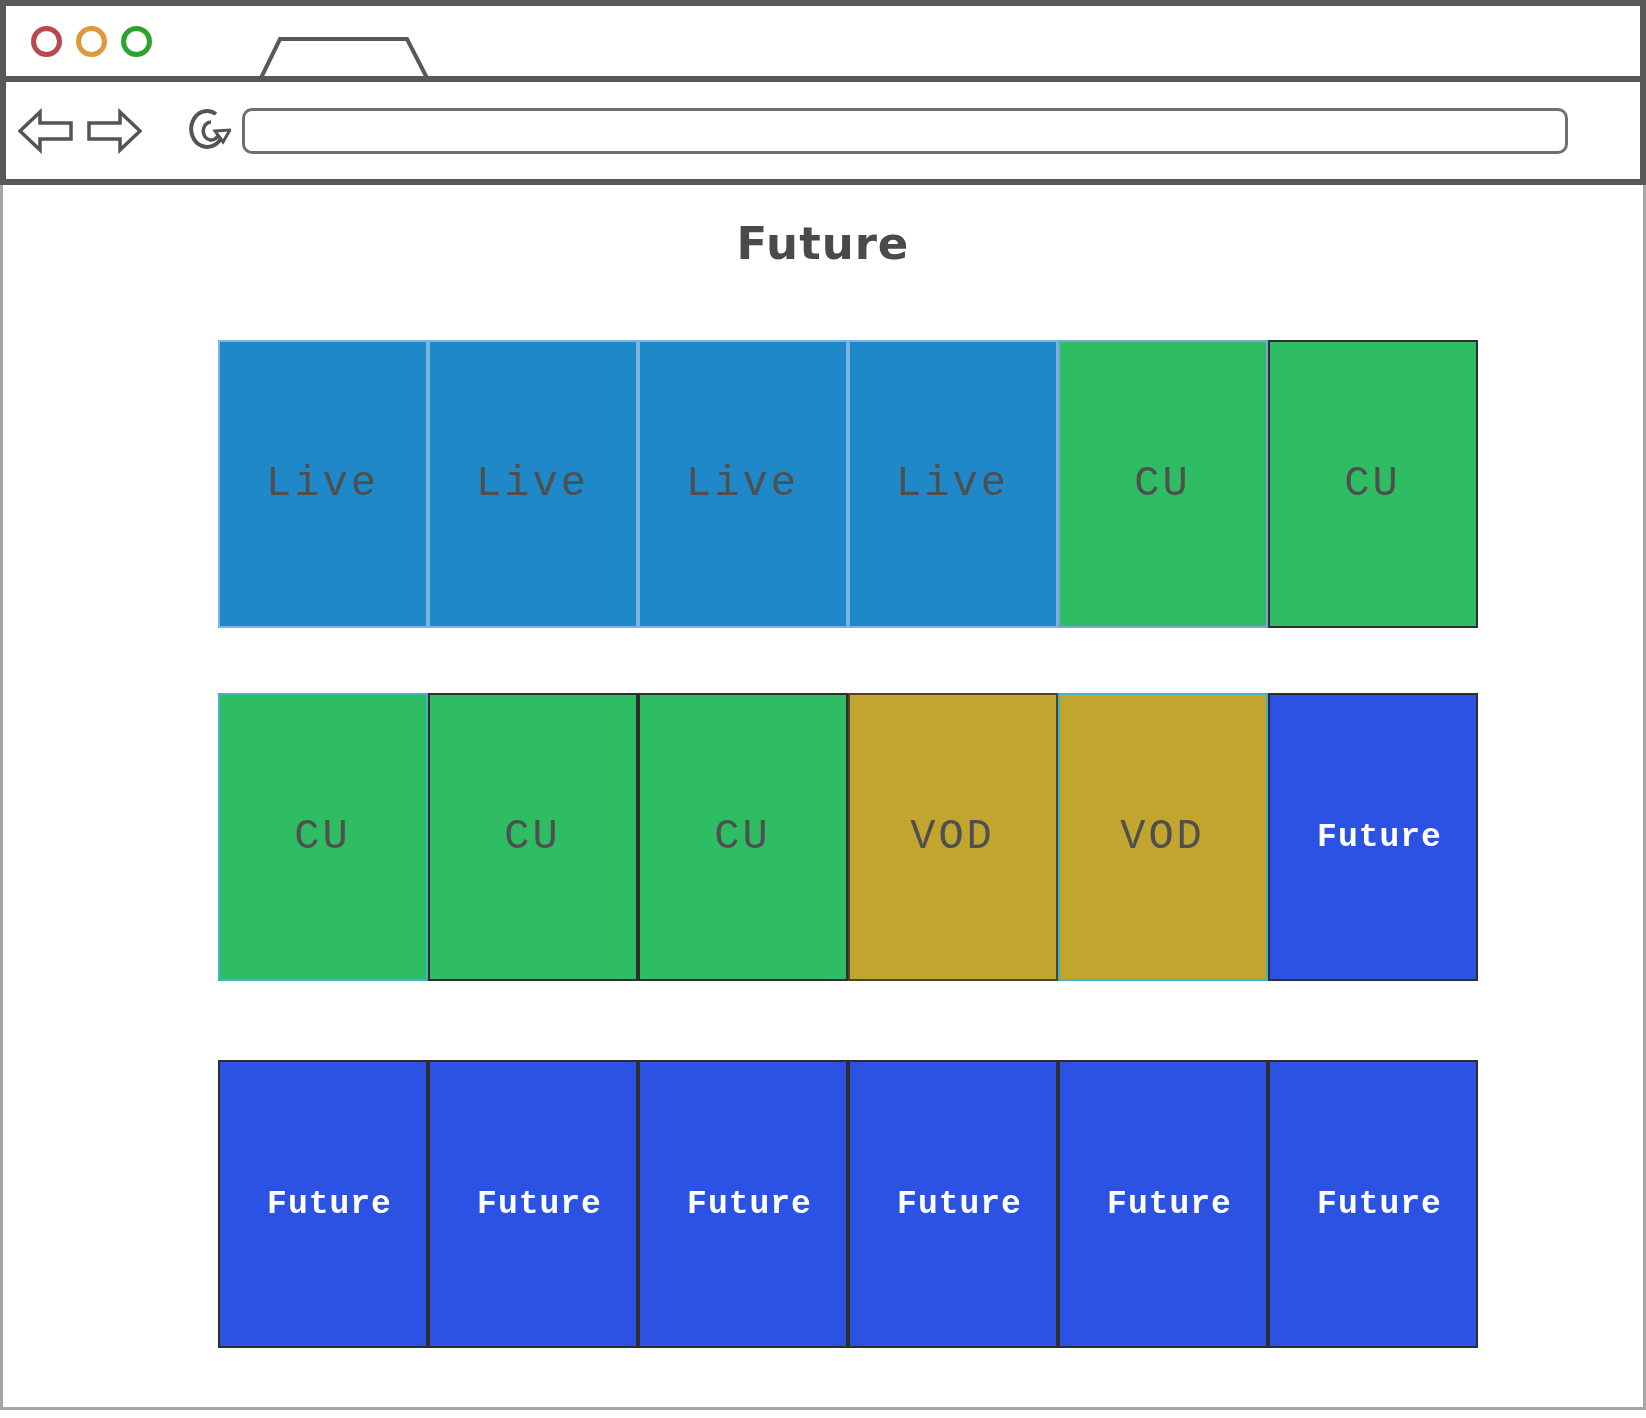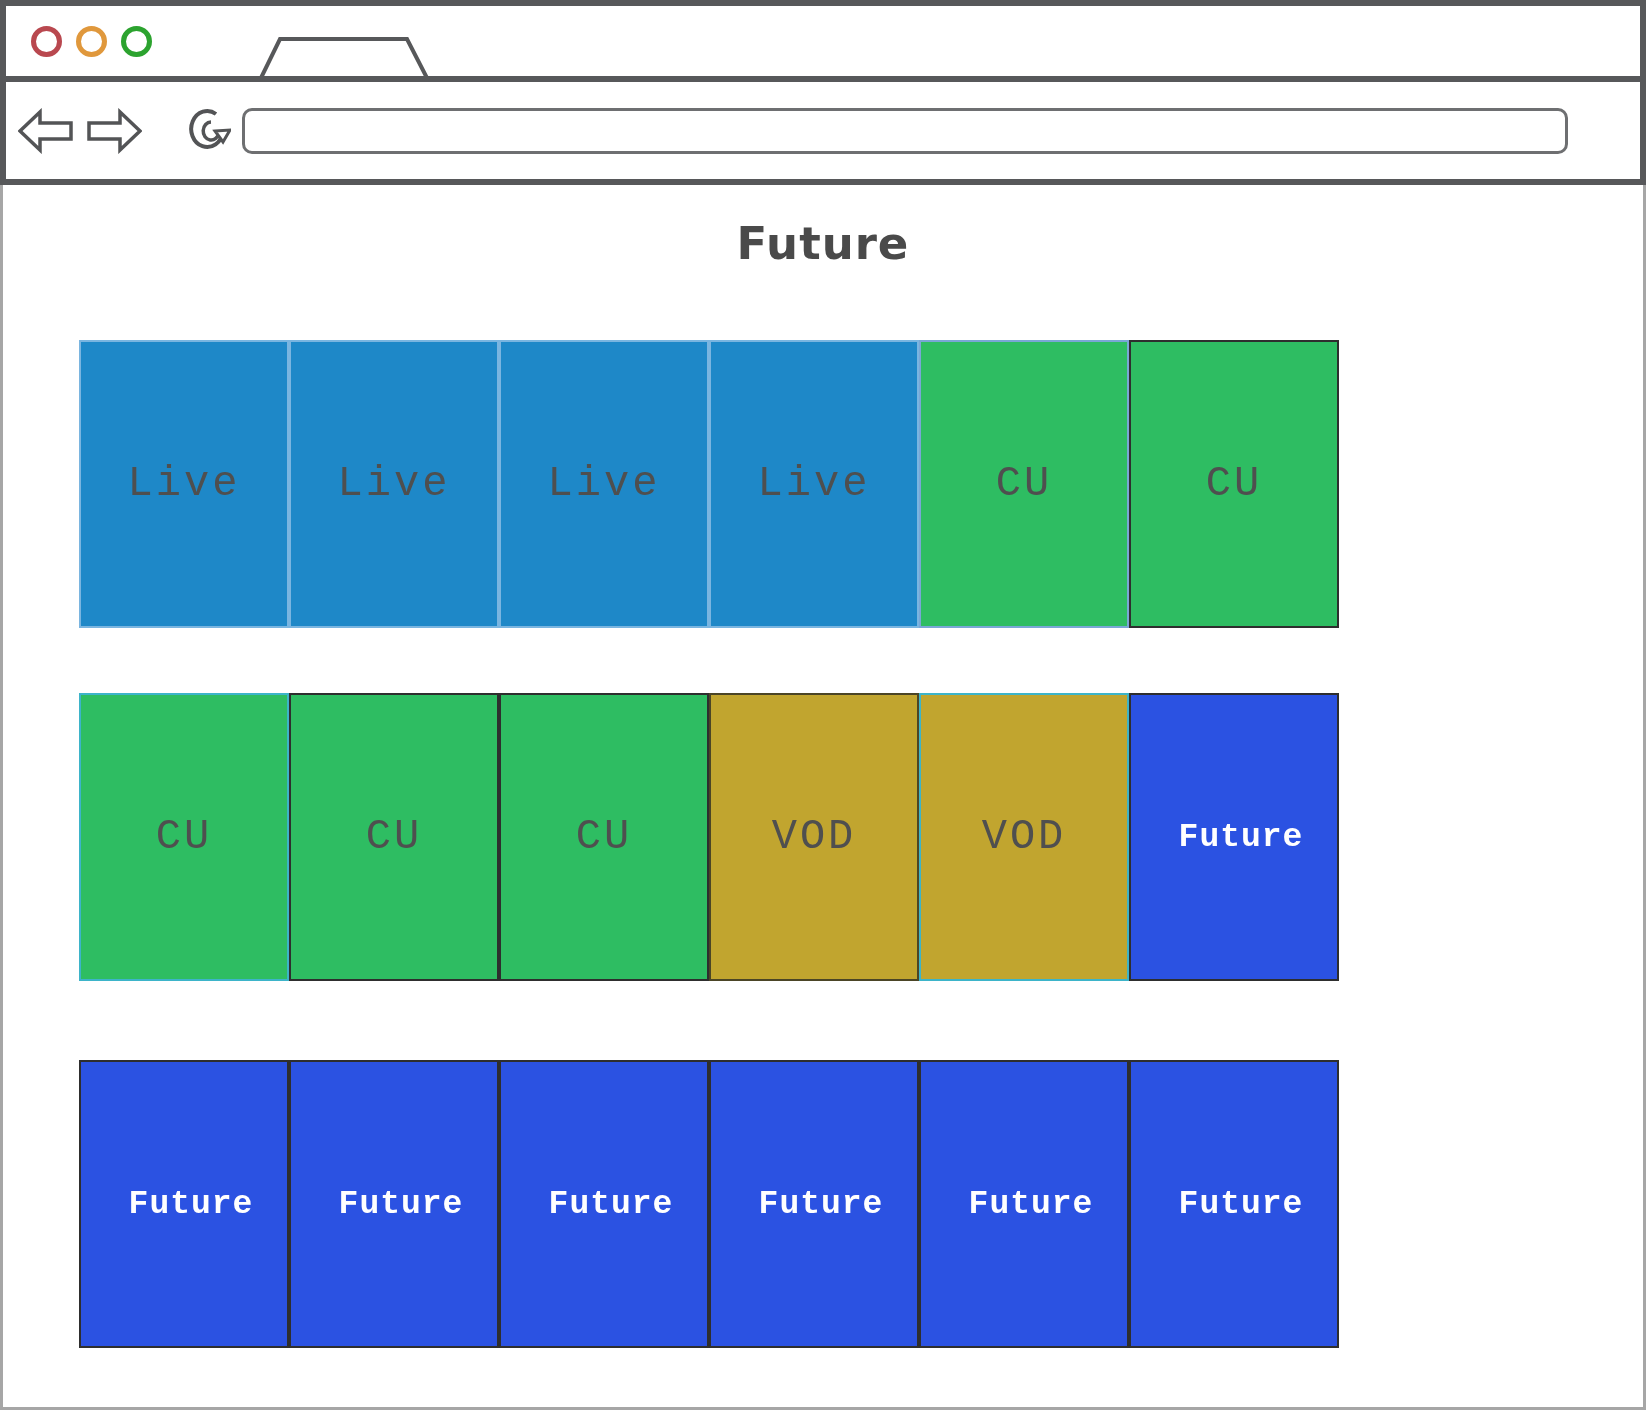--- a/index.html
+++ b/index.html
@@ -42,21 +42,21 @@
     height:1225px; background:#fff; overflow:hidden;
   }
   .page-title {
     margin:32px 0 0 0; text-align:center;
     font-size:45px; font-weight:bold; color:#4a4a4a;
     font-family:"DejaVu Sans", sans-serif;
     letter-spacing:1px;
   }
   .grid { margin-top:70px; }
   .card-row {
-    display:flex; justify-content:flex-start;
+    display:flex; justify-content:center;
     padding:0 27px 0 76px; margin-bottom:65px;
   }
   .card-row:nth-child(2) { margin-bottom:79px; }
   .card {
     width:210px; height:288px; box-sizing:border-box;
     display:flex; align-items:center; justify-content:center;
     border:2px solid transparent; cursor:pointer;
     font-family:"Liberation Mono","DejaVu Sans Mono", monospace;
     font-size:42px; letter-spacing:3px; user-select:none;
   }

